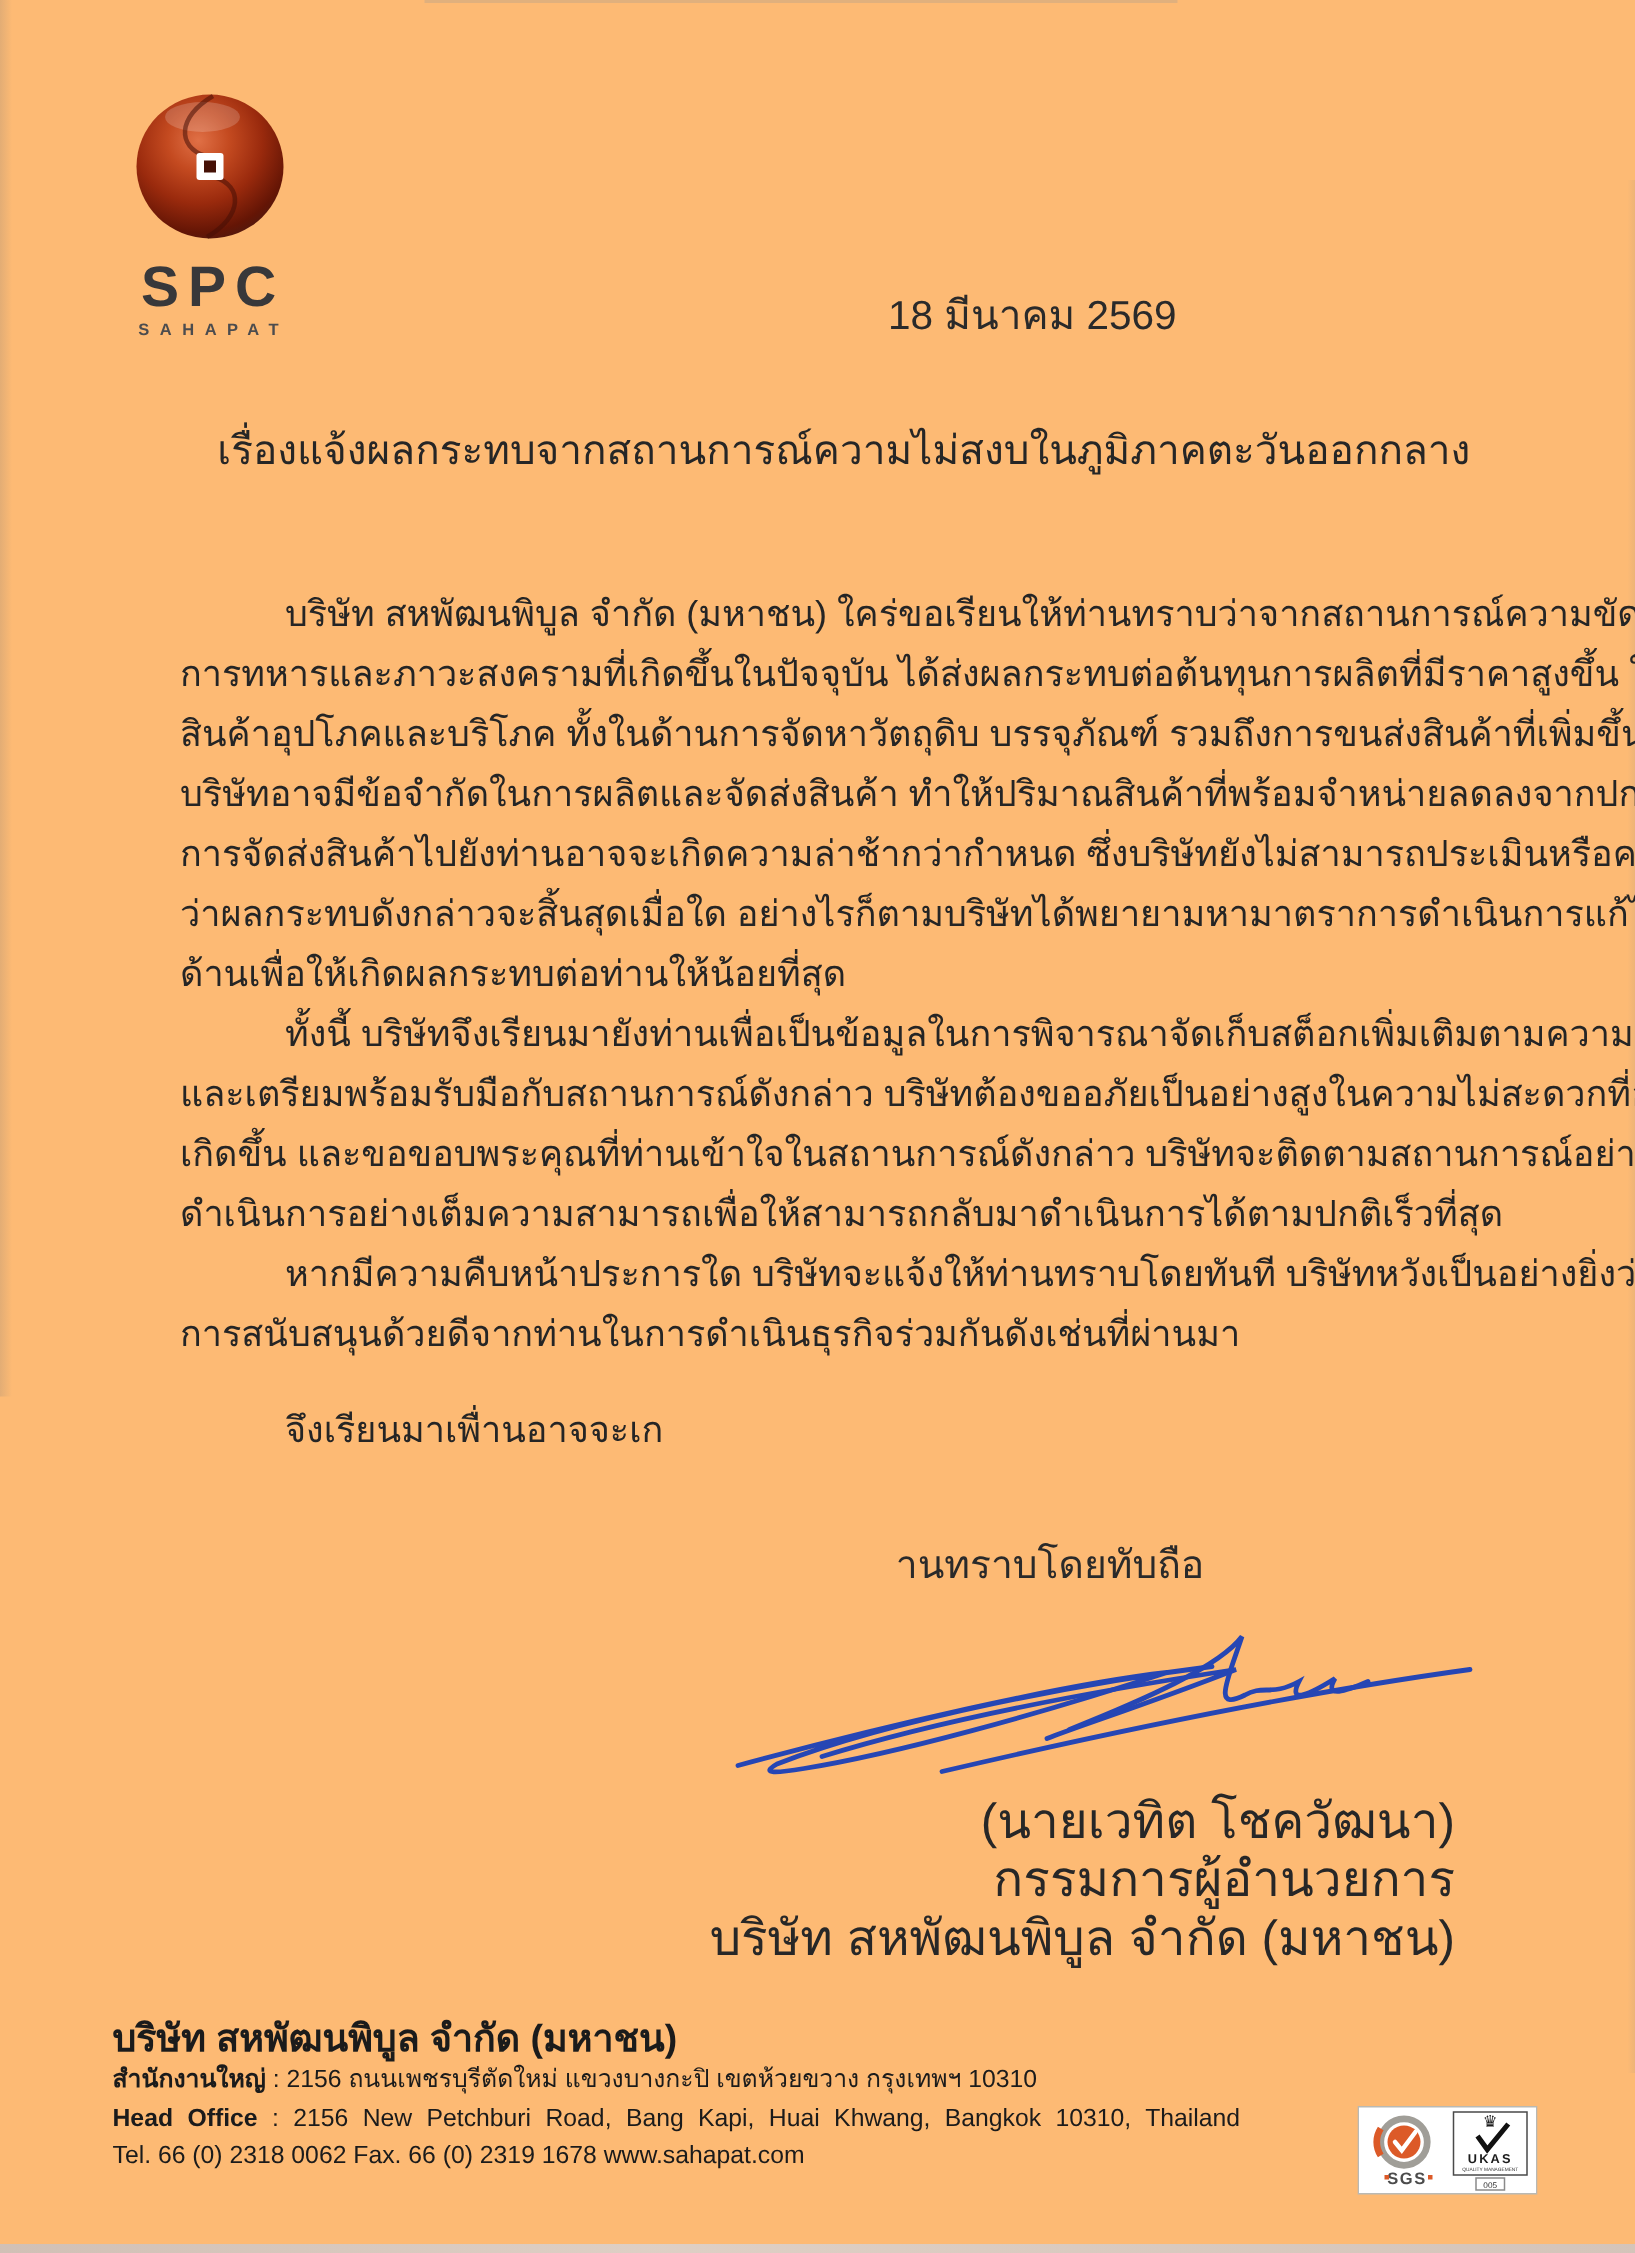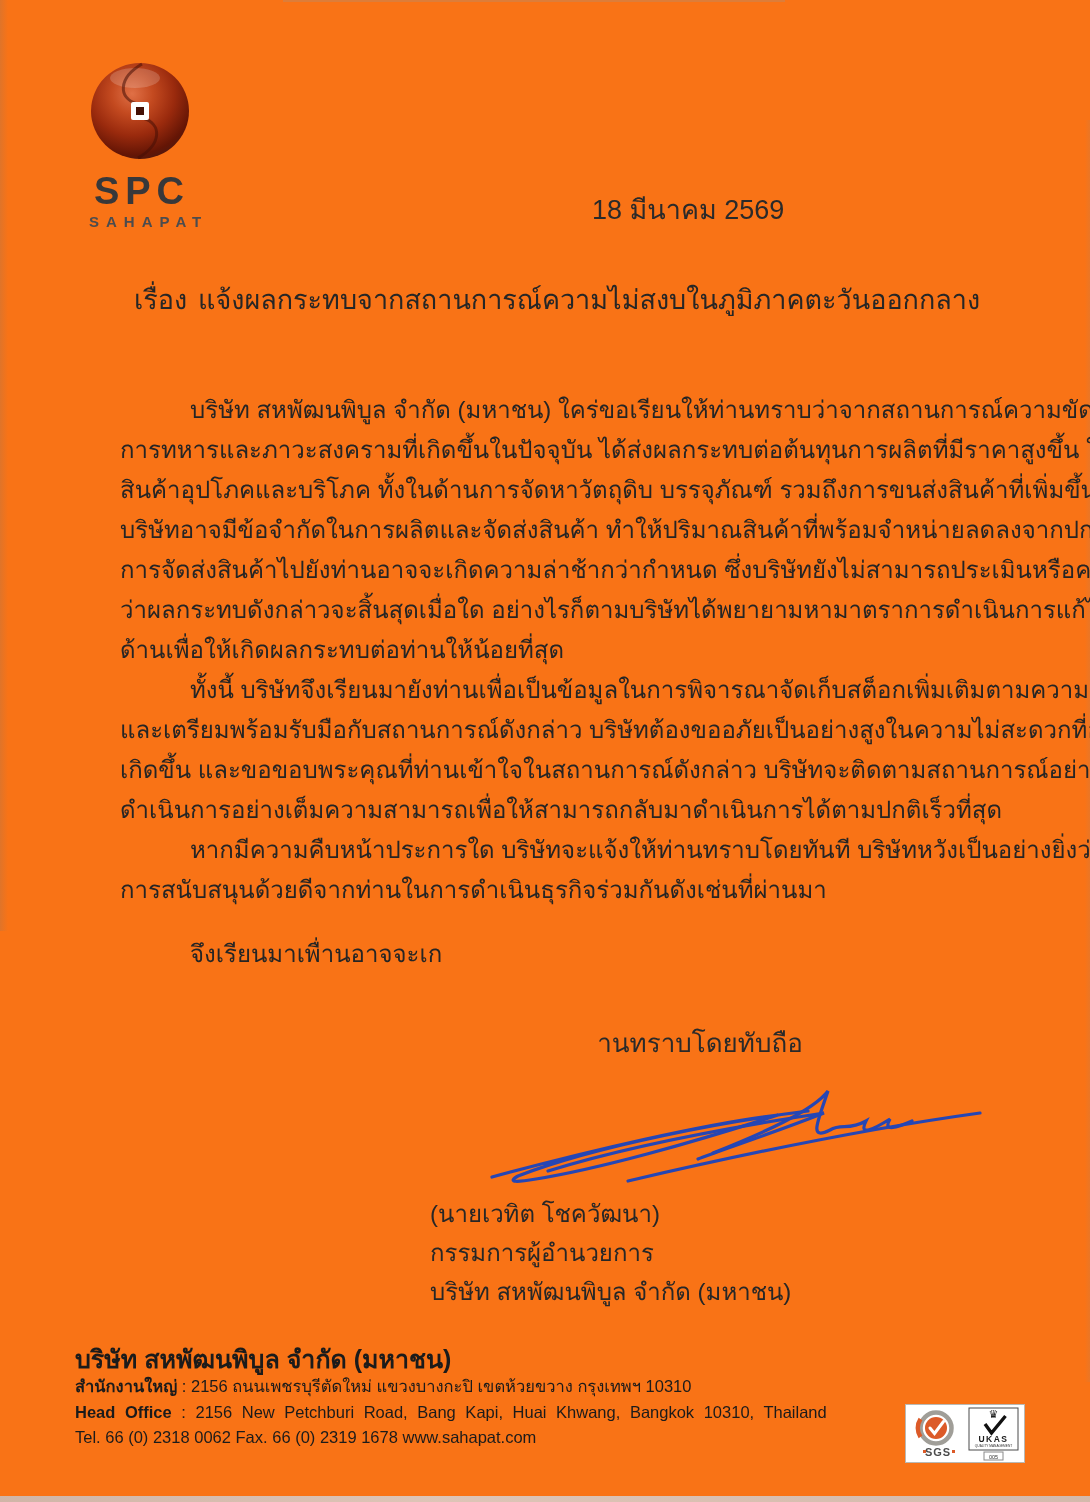--- a/index.html
+++ b/index.html
@@ -1,62 +1,62 @@
 <!DOCTYPE html>
 <html lang="th"><head>
 <meta charset="utf-8">
 <style>
   * { margin:0; padding:0; box-sizing:border-box; }
   html,body { background:#888; }
   .page {
     position:relative; width:1090px; height:1502px; margin:0 auto;
-    background:#f97316; overflow:hidden;
+    background:#fdba74; overflow:hidden;
     font-family:"Liberation Sans","DejaVu Sans",sans-serif;
     color:#242424;
   }
   
   .scan-edge-left  { position:absolute; left:0; top:0; width:8px; height:62%;
     background:linear-gradient(to right, rgba(120,120,120,.20), rgba(255,255,255,0)); }
   .scan-edge-right { position:absolute; right:0; top:8%; width:5px; height:84%;
     background:linear-gradient(to left, rgba(140,140,140,.14), rgba(255,255,255,0)); }
   .scan-edge-top   { position:absolute; top:0; left:26%; width:46%; height:2px;
     background:rgba(150,150,150,.28); }
   .scan-edge-bottom{ position:absolute; bottom:0; left:0; width:100%; height:6px;
     background:linear-gradient(to right,#c9c1c1,#d9d3d3 40%,#cdc6c6); opacity:.85; }
 
   
   .logo { position:absolute; left:84px; top:62px; width:112px; text-align:center; }
   .logo-abbr {
     margin-top:8px; font-size:38px; font-weight:600; letter-spacing:6px;
     color:#38383a; line-height:1; padding-left:4px;
   }
   .logo-sub {
-    margin-top:4px; font-size:15px; font-weight:600; letter-spacing:7px;
+    margin-top:4px; font-size:11px; font-weight:600; letter-spacing:7px;
     color:#4c4c4e; line-height:1; padding-left:5px;
   }
   .date-line { position:absolute; left:592px; top:188px; font-size:27px; color:#2a2a2a; }
 
   
   .meta { position:absolute; left:134px; top:278px; font-size:27px; color:#262626; }
   .meta-row { display:flex; height:45px; line-height:45px; }
-  .meta-label { width:64px; flex:0 0 64px; }
+  .meta-label { width:64px; flex:0 0 64px;text-align:right; }
   .meta-value { white-space:nowrap; }
 
   
   .body { position:absolute; left:120px; top:390px; width:872px; font-size:24px; color:#252525; }
   .line { height:40px; line-height:40px; white-space:nowrap; }
   .indent { padding-left:70px; }
   .para-gap { margin-top:24px; }
 
   
   .salutation { position:absolute; left:455px; top:1022px; width:490px;
     text-align:center; font-size:26px; color:#2a2a2a; }
   .signature { position:absolute; left:478px; top:1083px; width:512px; height:108px; }
   .signer { position:absolute; left:430px; top:1194px; width:540px;
-    text-align:left; font-size:24px; color:#272727; }
+    text-align:right; font-size:33px; color:#272727; }
   .signer div { height:39px; line-height:39px; white-space:nowrap; }
 
   
   .footer { position:absolute; left:75px; top:1344px; color:#1b1b1b; }
   .footer-co-th { font-size:25px; font-weight:bold; line-height:1.2; }
   .footer-co-en { font-size:19px; font-weight:bold; line-height:1.25; margin-bottom:9px; }
   .footer-line  { font-size:16.5px; line-height:1.55; }
   .footer-line .flabel { font-weight:bold; }
   .footer-en { word-spacing:5px; }
   .certs { position:absolute; left:905px; top:1404px; }

